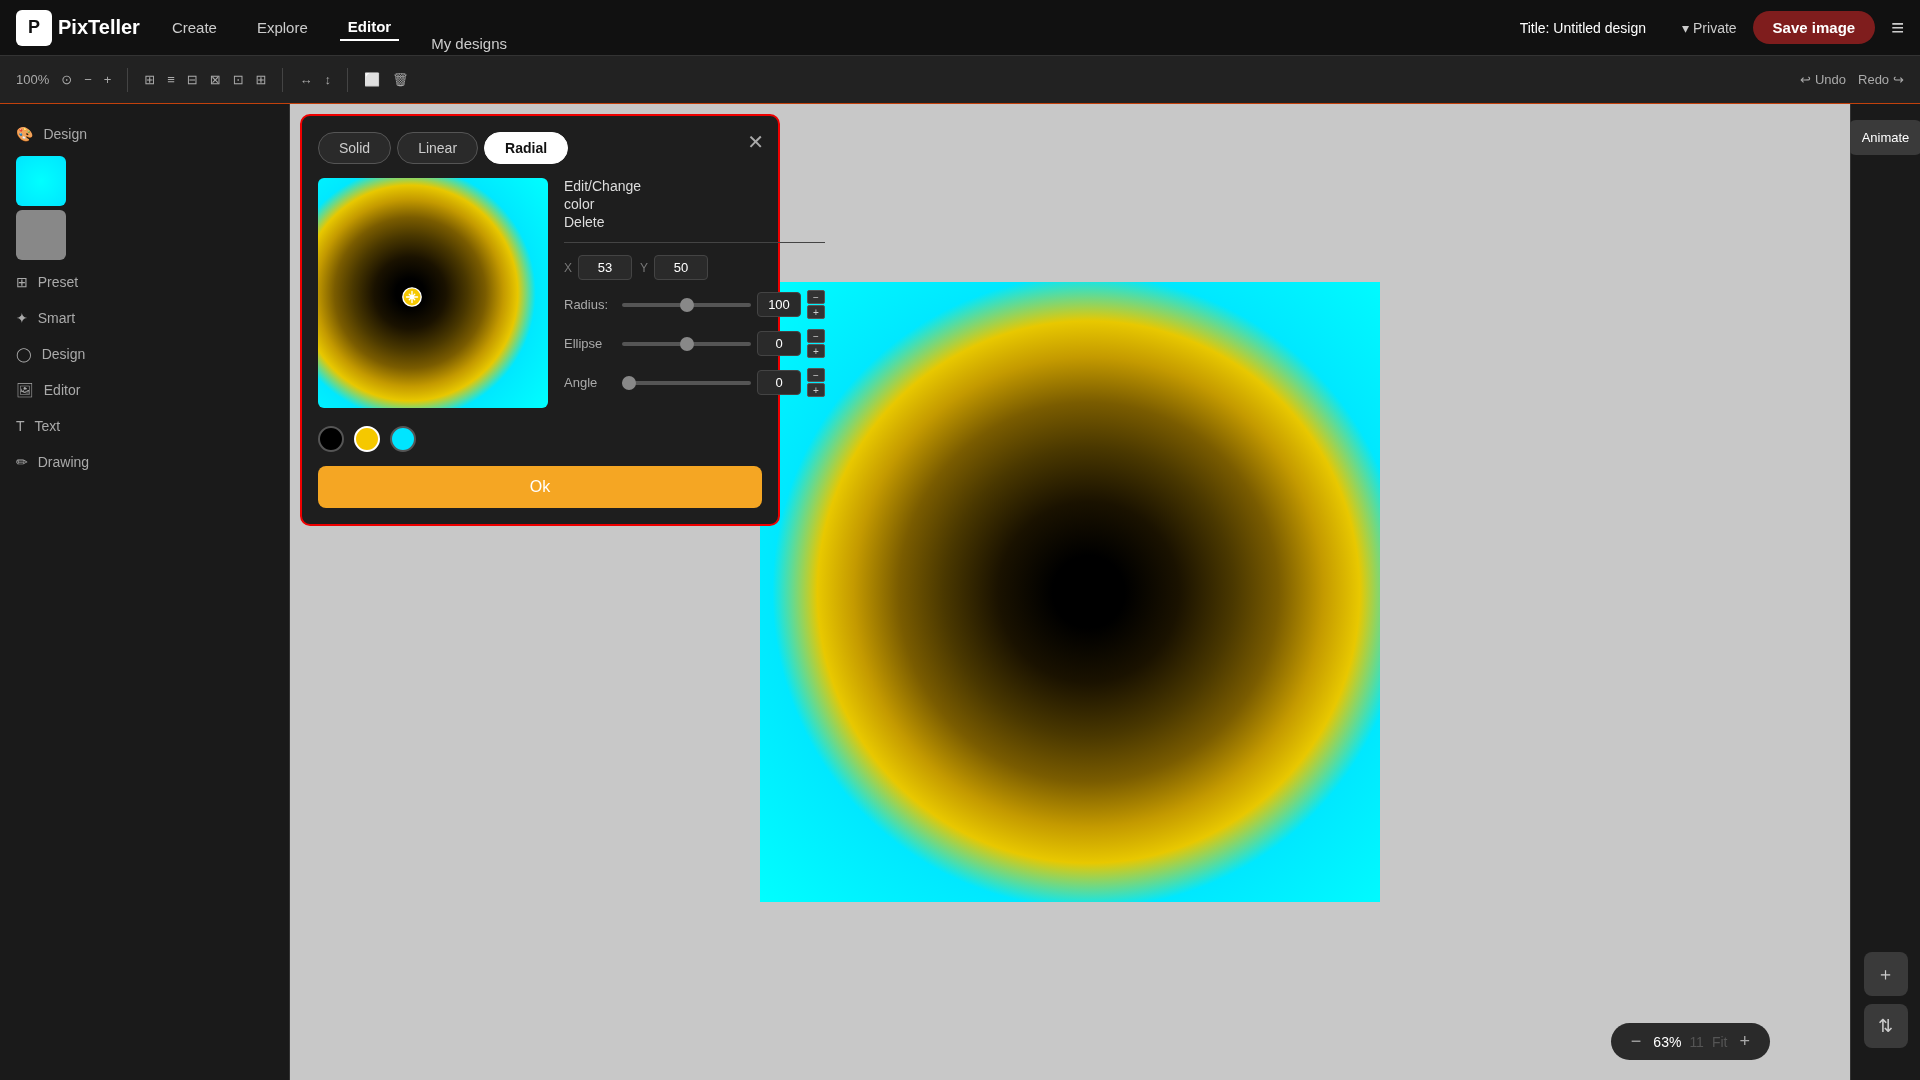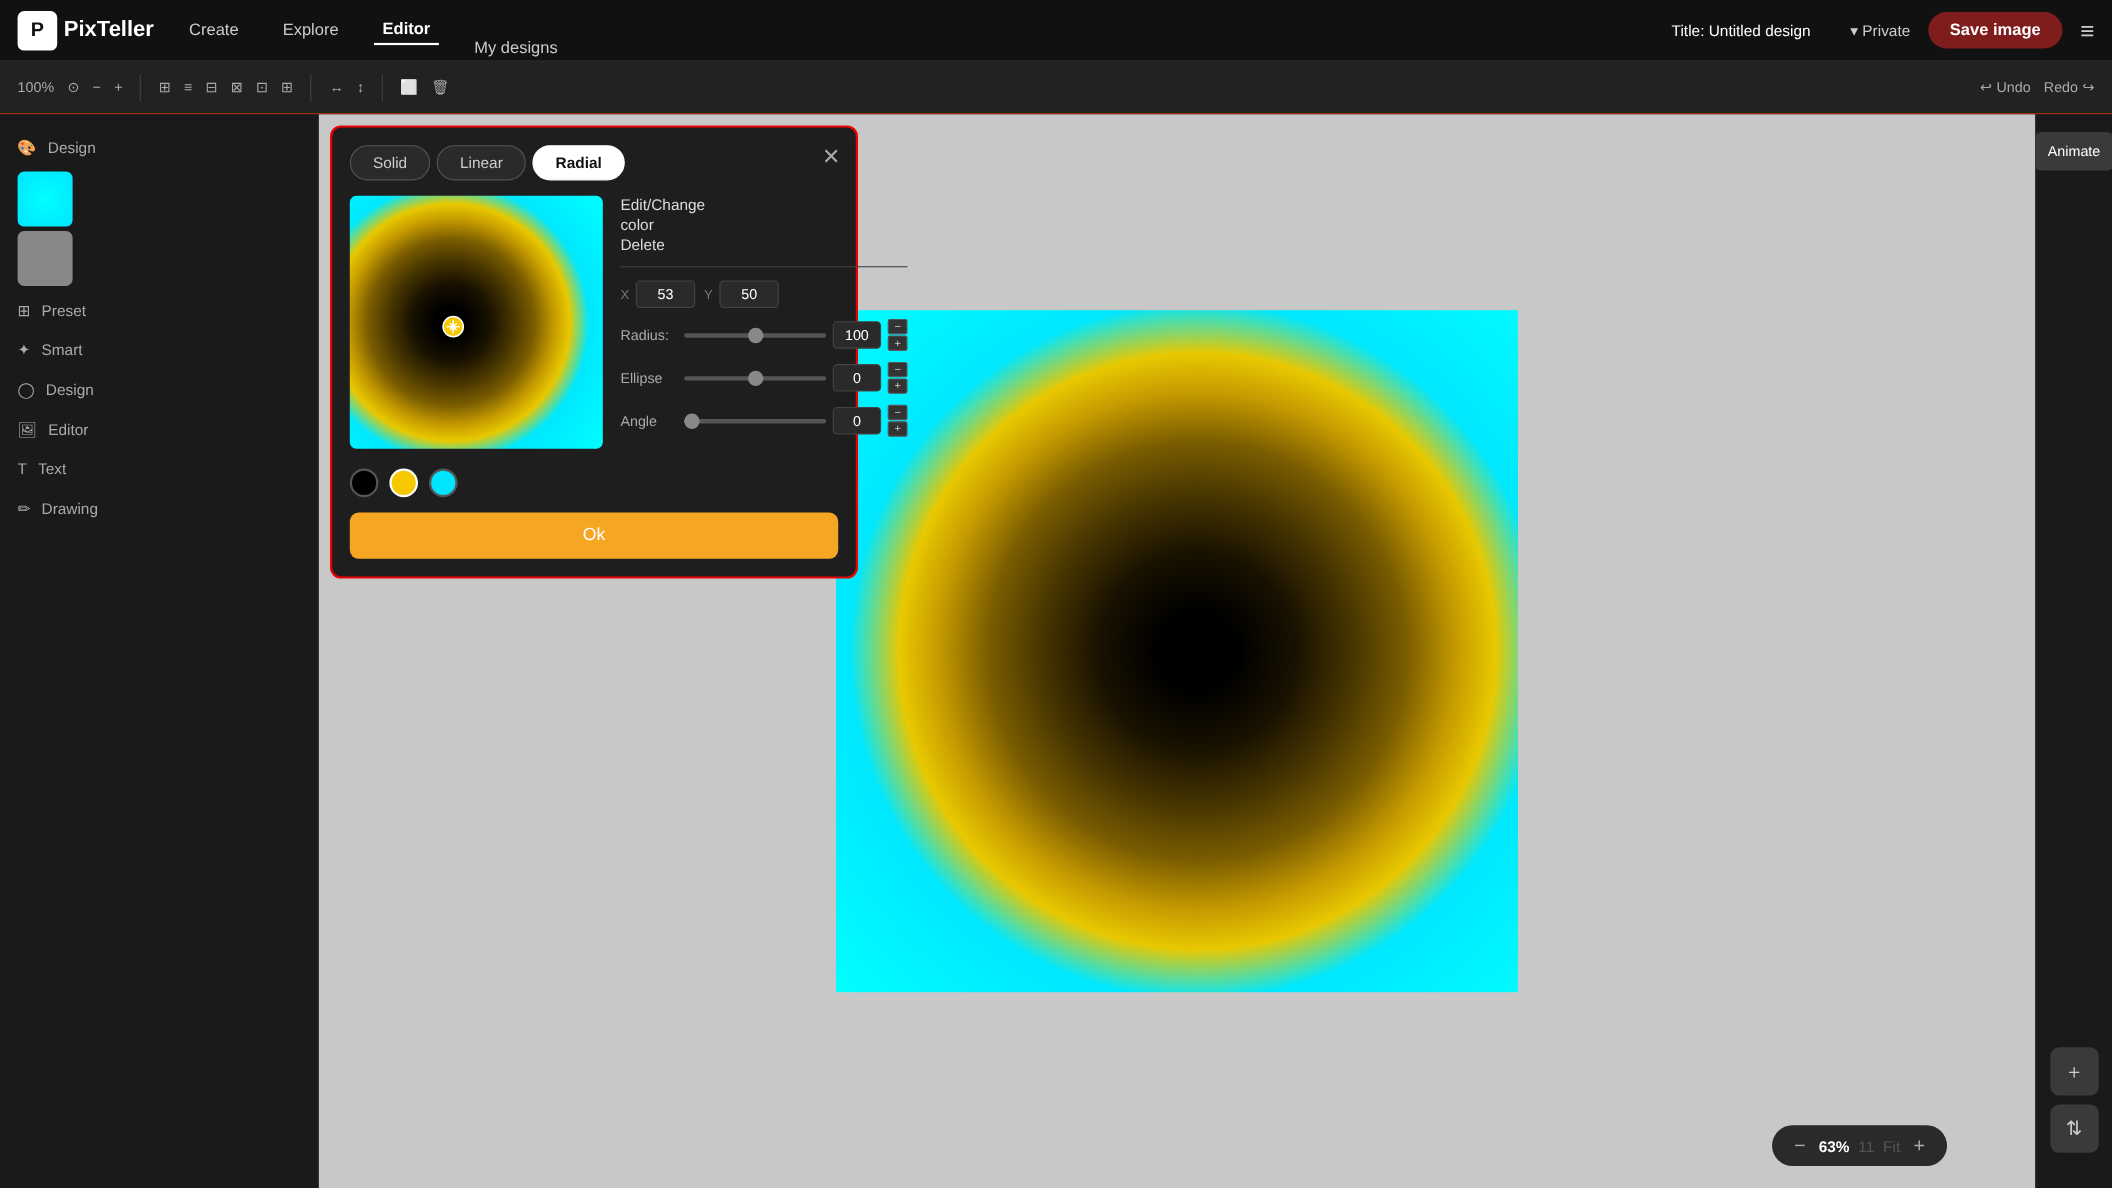--- a/index.html
+++ b/index.html
@@ -177,21 +177,21 @@
     .zoom-bar {
       position: absolute; bottom: 20px; right: 100px;
       background: #2a2a2a; border-radius: 24px;
       display: flex; align-items: center; gap: 8px;
       padding: 8px 16px; font-size: 14px; color: #fff;
     }
     .zoom-btn {
       background: none; border: none; color: #aaa; font-size: 18px;
       cursor: pointer; padding: 0 4px;
     }
-    .zoom-val { font-size: 14px; font-weight: 700; color: #fff; text-align: center; }
+    .zoom-val { font-size: 14px; font-weight: 400; color: #fff; text-align: center; }
     .zoom-sep { color: #555; }
   </style>
 </head>
 <body>
 
 <div class="topnav">
   <div class="logo">
     <div class="logo-box">
       <span>P</span>
     </div>

